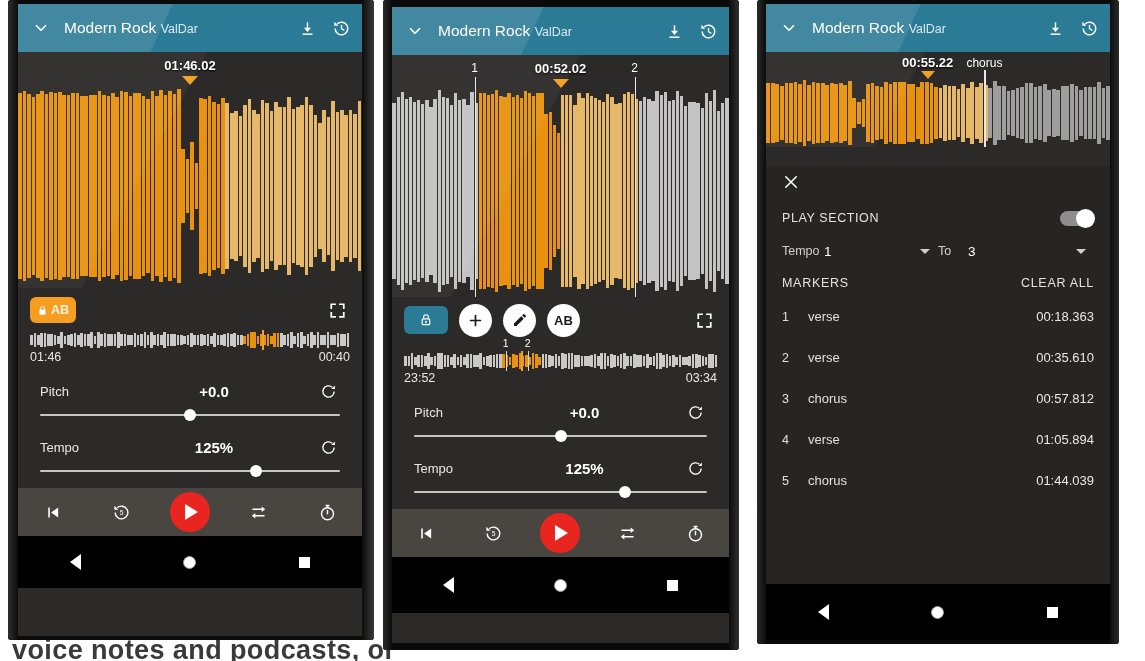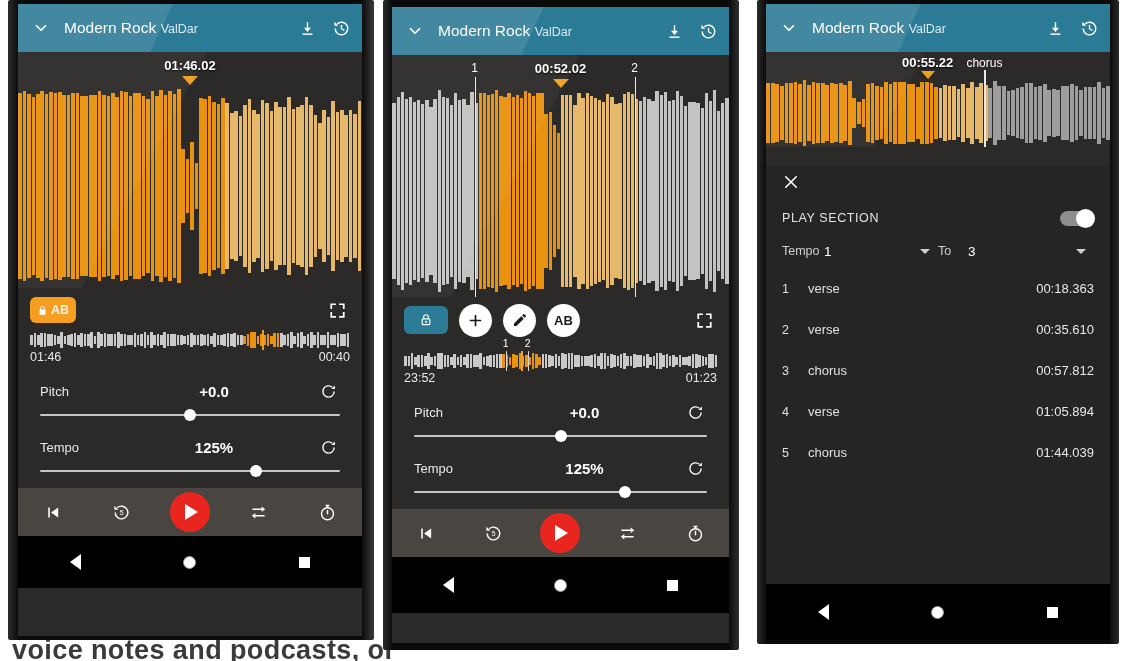--- a/index.html
+++ b/index.html
@@ -705,21 +705,21 @@
           <i style="height:90%;background:#c9c9c9;"></i>
           <i style="height:80%;background:#c9c9c9;"></i>
           <span class="mmmklbl" style="left:32.5%;">1</span>
           <span class="mmmk" style="left:32.5%;"></span>
           <span class="mmmklbl" style="left:39.5%;">2</span>
           <span class="mmmk" style="left:39.5%;"></span>
           <span class="mmhead" style="left:37.5%;"></span>
         </div>
       <div class="timesrow">
         <span>23:52</span>
-        <span>01:23</span>
+        <span>03:34</span>
       </div>
 
       <div class="sliderblock" style="margin-top:8px;">
         <div class="slrow">
           <span class="nm">Pitch</span>
           <span class="vl">+0.0</span>
           <span class="rs">
             <svg width="17" height="17" viewBox="0 0 24 24">
                 <path fill="none" stroke="#fff" stroke-width="1.9" d="M20 12a8 8 0 1 1-2.6-5.9"></path>
                 <path fill="#fff" d="M21 3.5v5h-5z"></path>
@@ -934,20 +934,24 @@
             <span class="k">Tempo</span>
             <span class="v">1</span>
             <span class="caret"></span>
           </span>
           <span class="ftcell">
             <span class="k" style="width:30px;">To</span>
             <span class="v">3</span>
             <span class="caret"></span>
           </span>
         </div>
+        <div class="mkhead">
+          <span class="h">MARKERS</span>
+          <span class="h">CLEAR ALL</span>
+        </div>
         <div id="mklist">
             <div class="mrow">
               <span class="idx">1</span>
               <span class="nm">verse</span>
               <span class="tm">00:18.363</span>
             </div>
             <div class="mrow">
               <span class="idx">2</span>
               <span class="nm">verse</span>
               <span class="tm">00:35.610</span>

